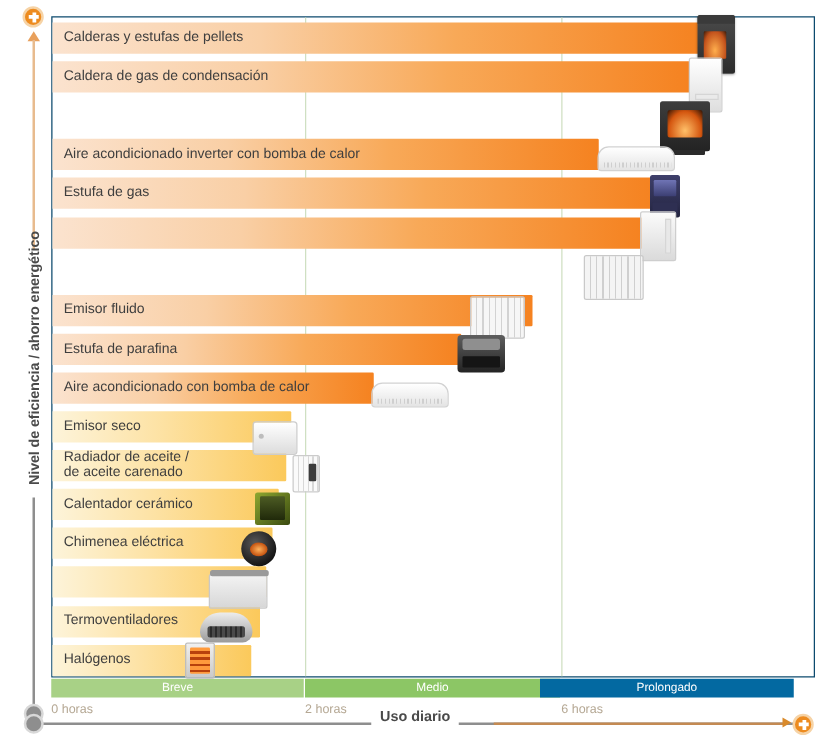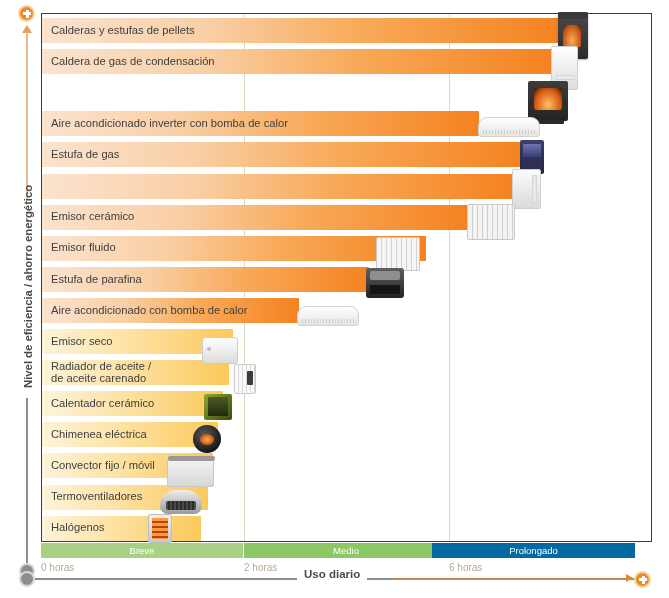--- a/index.html
+++ b/index.html
@@ -164,24 +164,20 @@
         <div class="bar" style="width: 437px; background: linear-gradient(90deg, rgb(251, 227, 207) 0%, rgb(249, 207, 165) 32%, rgb(248, 169, 88) 62%, rgb(245, 130, 32) 100%);"></div>
         <div class="rowlabel">Aire acondicionado inverter con bomba de calor</div>
       </div>
       <div class="row" style="top: 128.4px; width: 100%;">
         <div class="bar" style="width: 481px; background: linear-gradient(90deg, rgb(251, 227, 207) 0%, rgb(249, 207, 165) 32%, rgb(248, 169, 88) 62%, rgb(245, 130, 32) 100%);"></div>
         <div class="rowlabel">Estufa de gas</div>
       </div>
       <div class="row" style="top: 159.5px; width: 100%;">
         <div class="bar" style="width: 472px; background: linear-gradient(90deg, rgb(251, 227, 207) 0%, rgb(249, 207, 165) 32%, rgb(248, 169, 88) 62%, rgb(245, 130, 32) 100%);"></div>
       </div>
-      <div class="row" style="top: 190.6px; width: 100%;">
-        <div class="bar" style="width: 427px; background: linear-gradient(90deg, rgb(251, 227, 207) 0%, rgb(249, 207, 165) 32%, rgb(248, 169, 88) 62%, rgb(245, 130, 32) 100%);"></div>
-        <div class="rowlabel">Emisor cerámico</div>
-      </div>
       <div class="row" style="top: 221.7px; width: 100%;">
         <div class="bar" style="width: 384px; background: linear-gradient(90deg, rgb(251, 227, 207) 0%, rgb(249, 207, 165) 32%, rgb(248, 169, 88) 62%, rgb(245, 130, 32) 100%);"></div>
         <div class="rowlabel">Emisor fluido</div>
       </div>
       <div class="row" style="top: 252.8px; width: 100%;">
         <div class="bar" style="width: 327px; background: linear-gradient(90deg, rgb(251, 227, 207) 0%, rgb(249, 207, 165) 32%, rgb(248, 169, 88) 62%, rgb(245, 130, 32) 100%);"></div>
         <div class="rowlabel">Estufa de parafina</div>
       </div>
       <div class="row" style="top: 283.9px; width: 100%;">
         <div class="bar" style="width: 257px; background: linear-gradient(90deg, rgb(251, 227, 207) 0%, rgb(249, 207, 165) 32%, rgb(248, 169, 88) 62%, rgb(245, 130, 32) 100%);"></div>
@@ -199,21 +195,20 @@
       <div class="row" style="top: 377.2px; width: 100%;">
         <div class="bar" style="width: 181px; background: linear-gradient(90deg, rgb(253, 244, 218) 0%, rgb(253, 226, 164) 45%, rgb(251, 201, 91) 100%);"></div>
         <div class="rowlabel">Calentador cerámico</div>
       </div>
       <div class="row" style="top: 408.3px; width: 100%;">
         <div class="bar" style="width: 176px; background: linear-gradient(90deg, rgb(253, 244, 218) 0%, rgb(253, 226, 164) 45%, rgb(251, 201, 91) 100%);"></div>
         <div class="rowlabel">Chimenea eléctrica</div>
       </div>
       <div class="row" style="top: 439.4px; width: 100%;">
         <div class="bar" style="width: 171px; background: linear-gradient(90deg, rgb(253, 244, 218) 0%, rgb(253, 226, 164) 45%, rgb(251, 201, 91) 100%);"></div>
-        <div class="rowlabel">Convector fijo / móvil</div>
       </div>
       <div class="row" style="top: 470.5px; width: 100%;">
         <div class="bar" style="width: 166px; background: linear-gradient(90deg, rgb(253, 244, 218) 0%, rgb(253, 226, 164) 45%, rgb(251, 201, 91) 100%);"></div>
         <div class="rowlabel">Termoventiladores</div>
       </div>
       <div class="row" style="top: 501.6px; width: 100%;">
         <div class="bar" style="width: 159px; background: linear-gradient(90deg, rgb(253, 244, 218) 0%, rgb(253, 226, 164) 45%, rgb(251, 201, 91) 100%);"></div>
         <div class="rowlabel">Halógenos</div>
       </div>
     </div>

